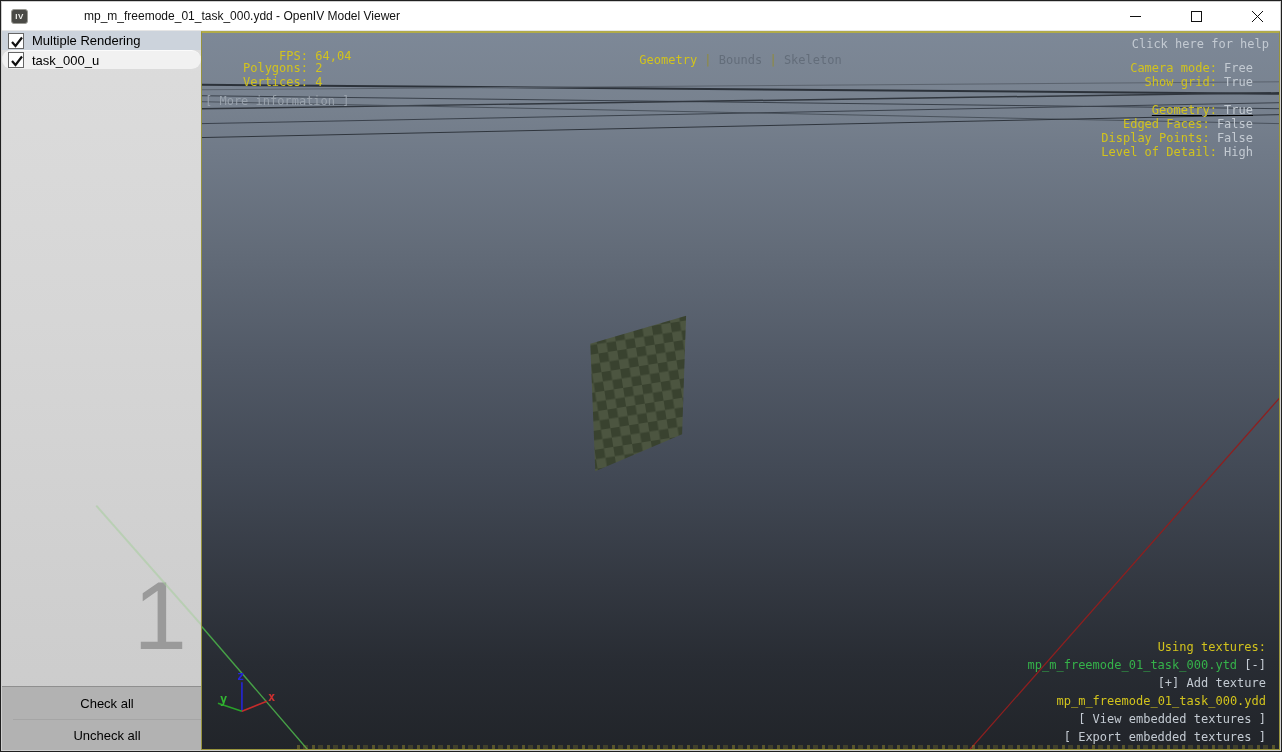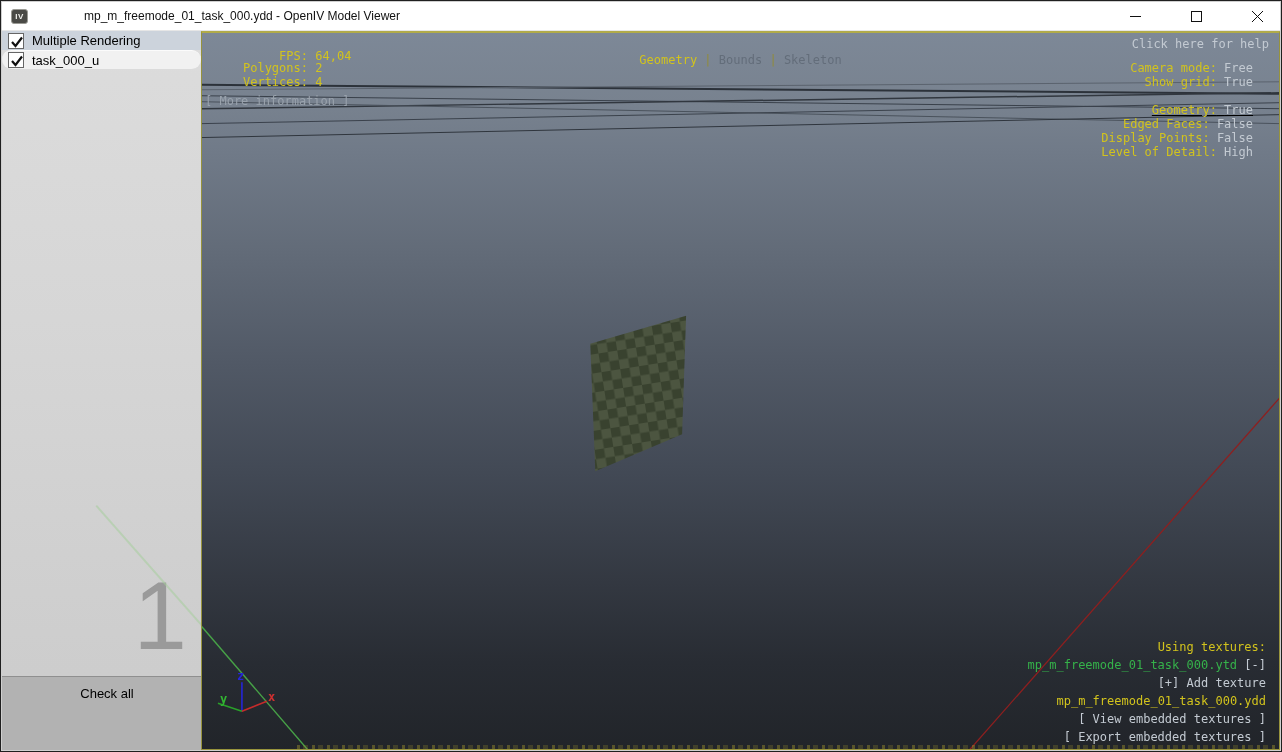--- a/index.html
+++ b/index.html
@@ -48,21 +48,21 @@
   .watermark-1 {
     position:absolute; right:14px; bottom:86px;
     font-size:96px; color:#9a9a9a; line-height:1; font-weight:normal;
   }
   .sidebar-green-line {
     position:absolute; left:95px; top:474px; width:160px; height:2px;
     background:#a6cd9c; opacity:0.55;
     transform:rotate(48.6deg); transform-origin:0 0;
   }
   #side-footer {
-    position:absolute; left:0; right:0; bottom:0; height:74px;
+    position:absolute; left:0; right:0; bottom:0; height:64px;
     background:#b2b2b2; border-top:1px solid #8f8f8f;padding-left:11px;
   }
   .side-btn {
     height:32px; display:flex; align-items:center; justify-content:center;
     font-size:13px; color:#000;
   }
   .side-btn + .side-btn { border-top:1px solid rgba(0,0,0,0.07); }
   
   #viewport {
     position:absolute; left:200px; top:30px; right:1px; bottom:1px;
@@ -135,20 +135,21 @@
         </svg>
       </span>
       <span>task_000_u</span>
     </div>
 
     <div class="watermark-1">1</div>
     <div class="sidebar-green-line"></div>
 
     <div id="side-footer">
       <div class="side-btn">Check all</div>
+      <div class="side-btn">Uncheck all</div>
     </div>
   </div>
 
   <div id="viewport">
 
     <svg id="scene" viewBox="0 0 1079 719" preserveAspectRatio="none">
       <defs>
         <pattern id="chk" width="19" height="19" patternUnits="userSpaceOnUse" patternTransform="rotate(-9)">
           <rect width="19" height="19" fill="#4c5540"></rect>
           <rect x="0" y="0" width="9.5" height="9.5" fill="#39422f"></rect>

